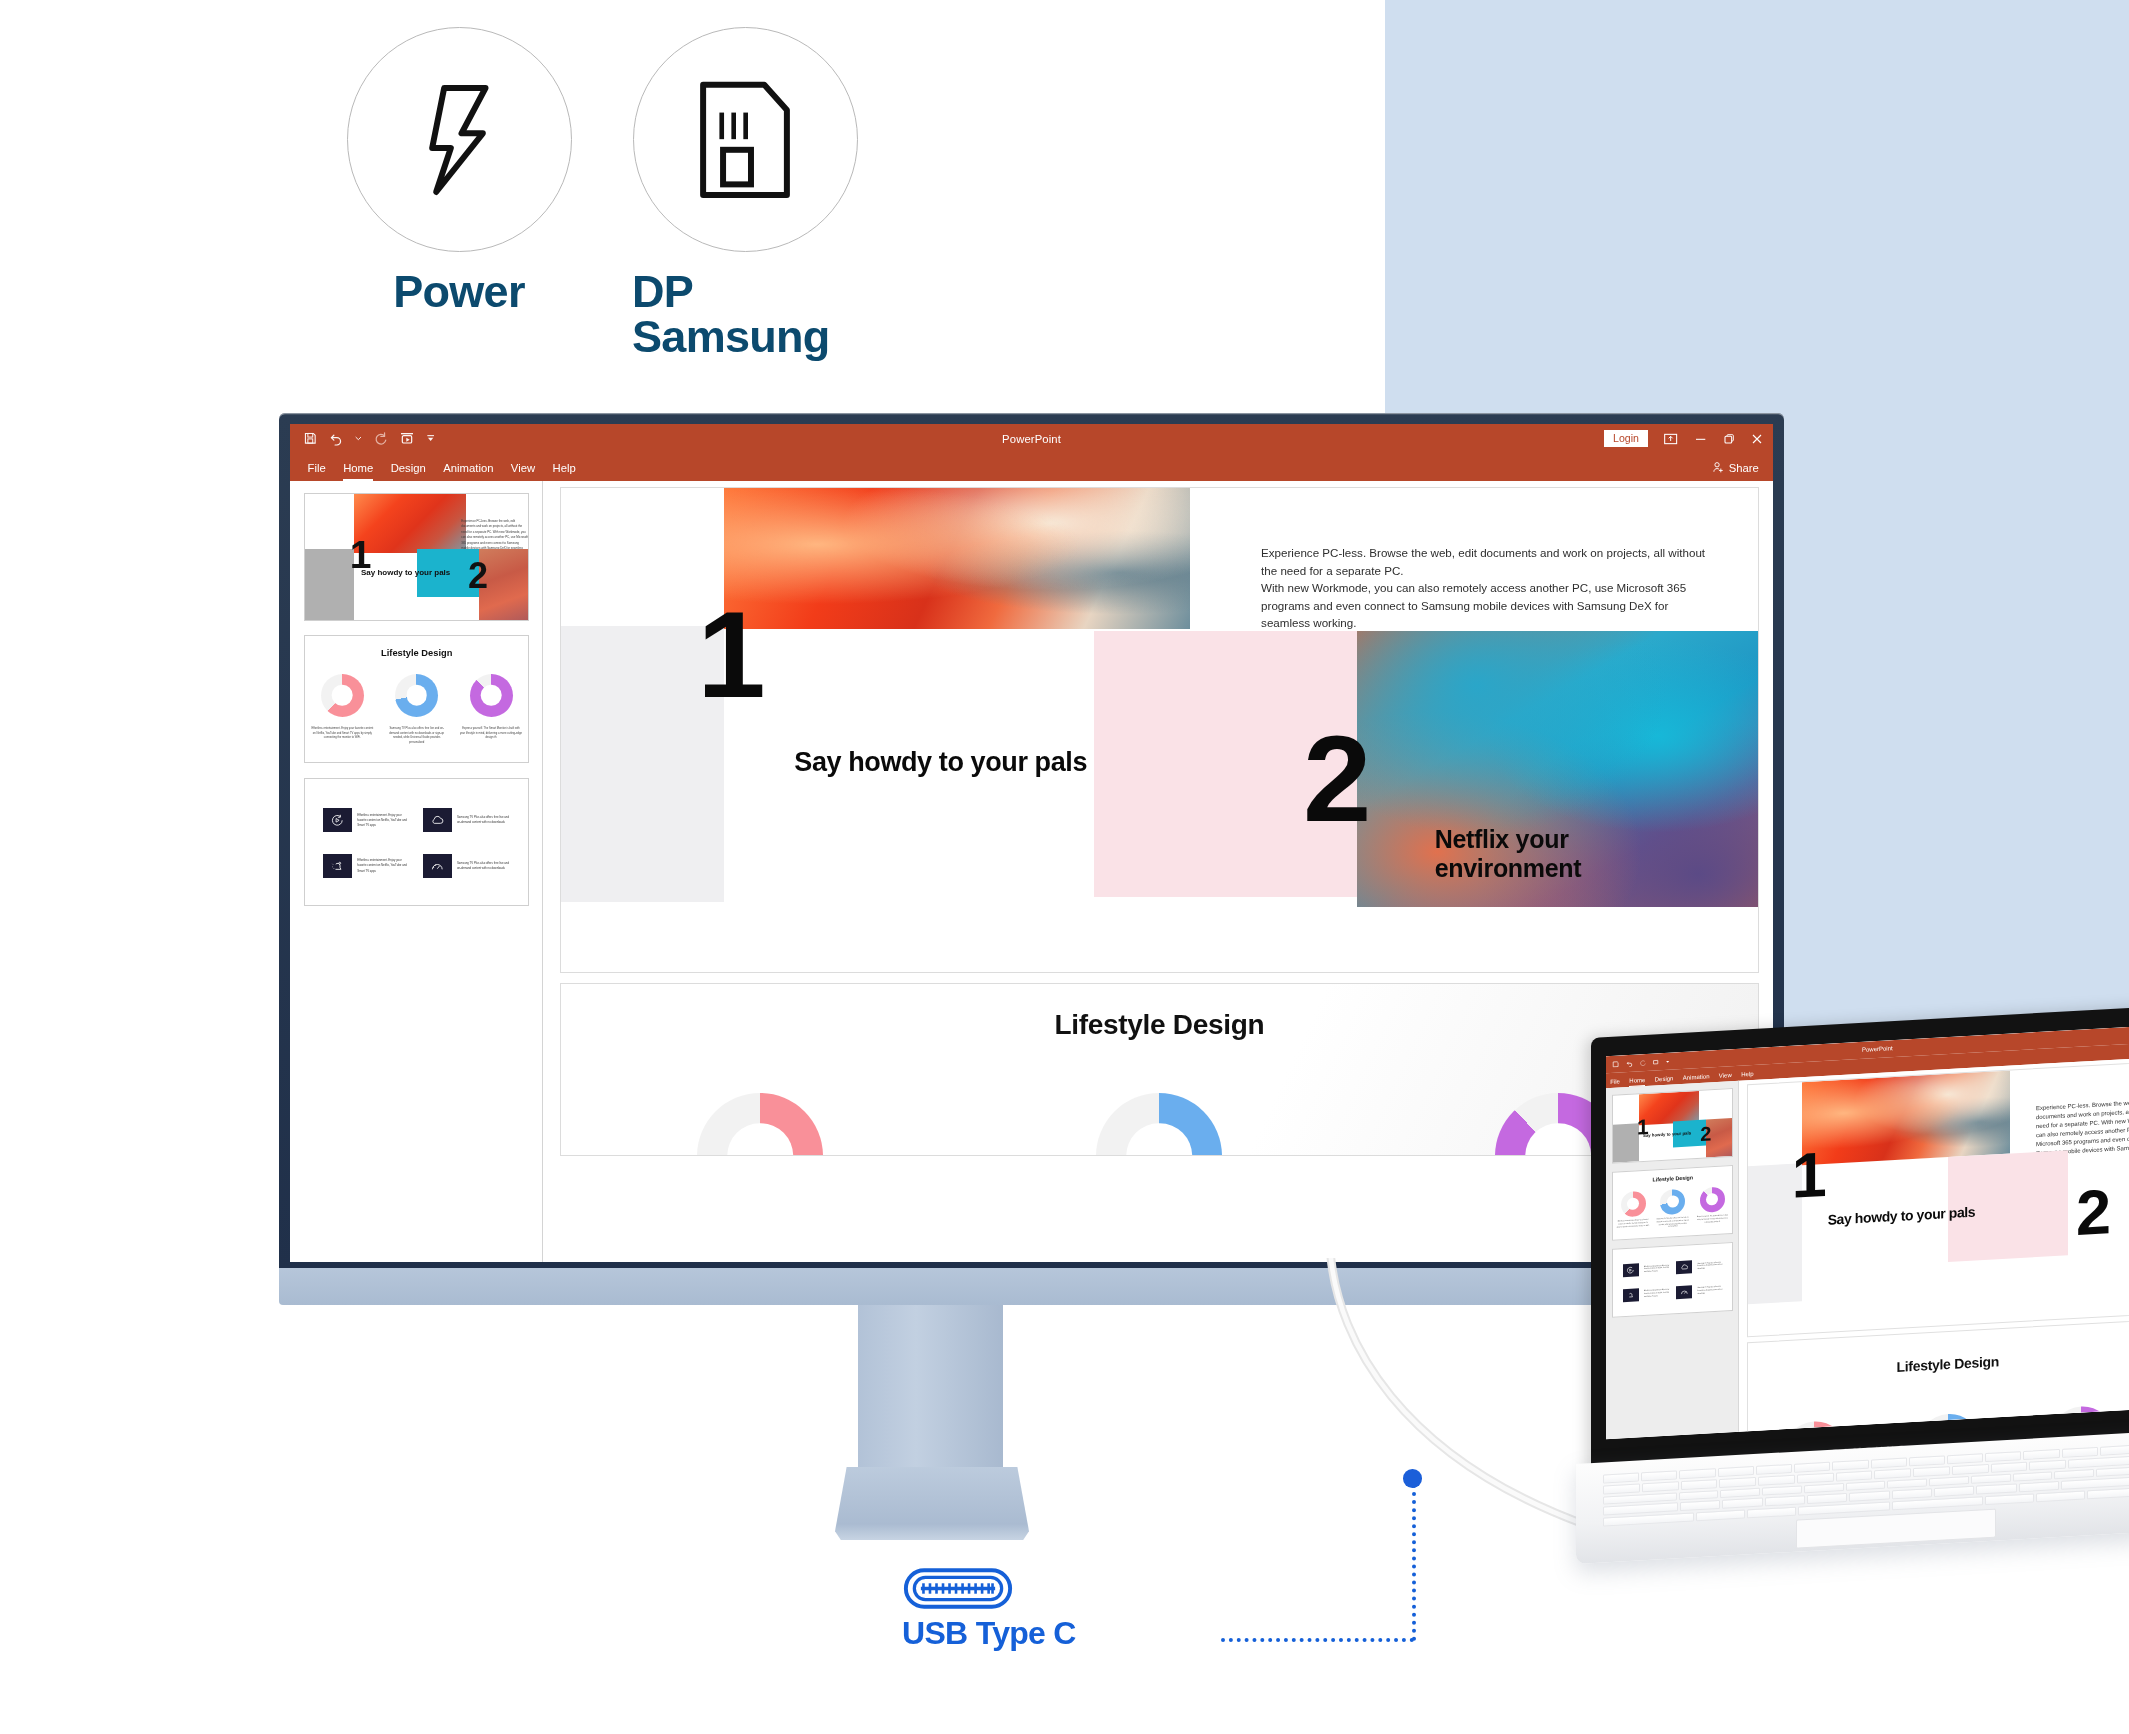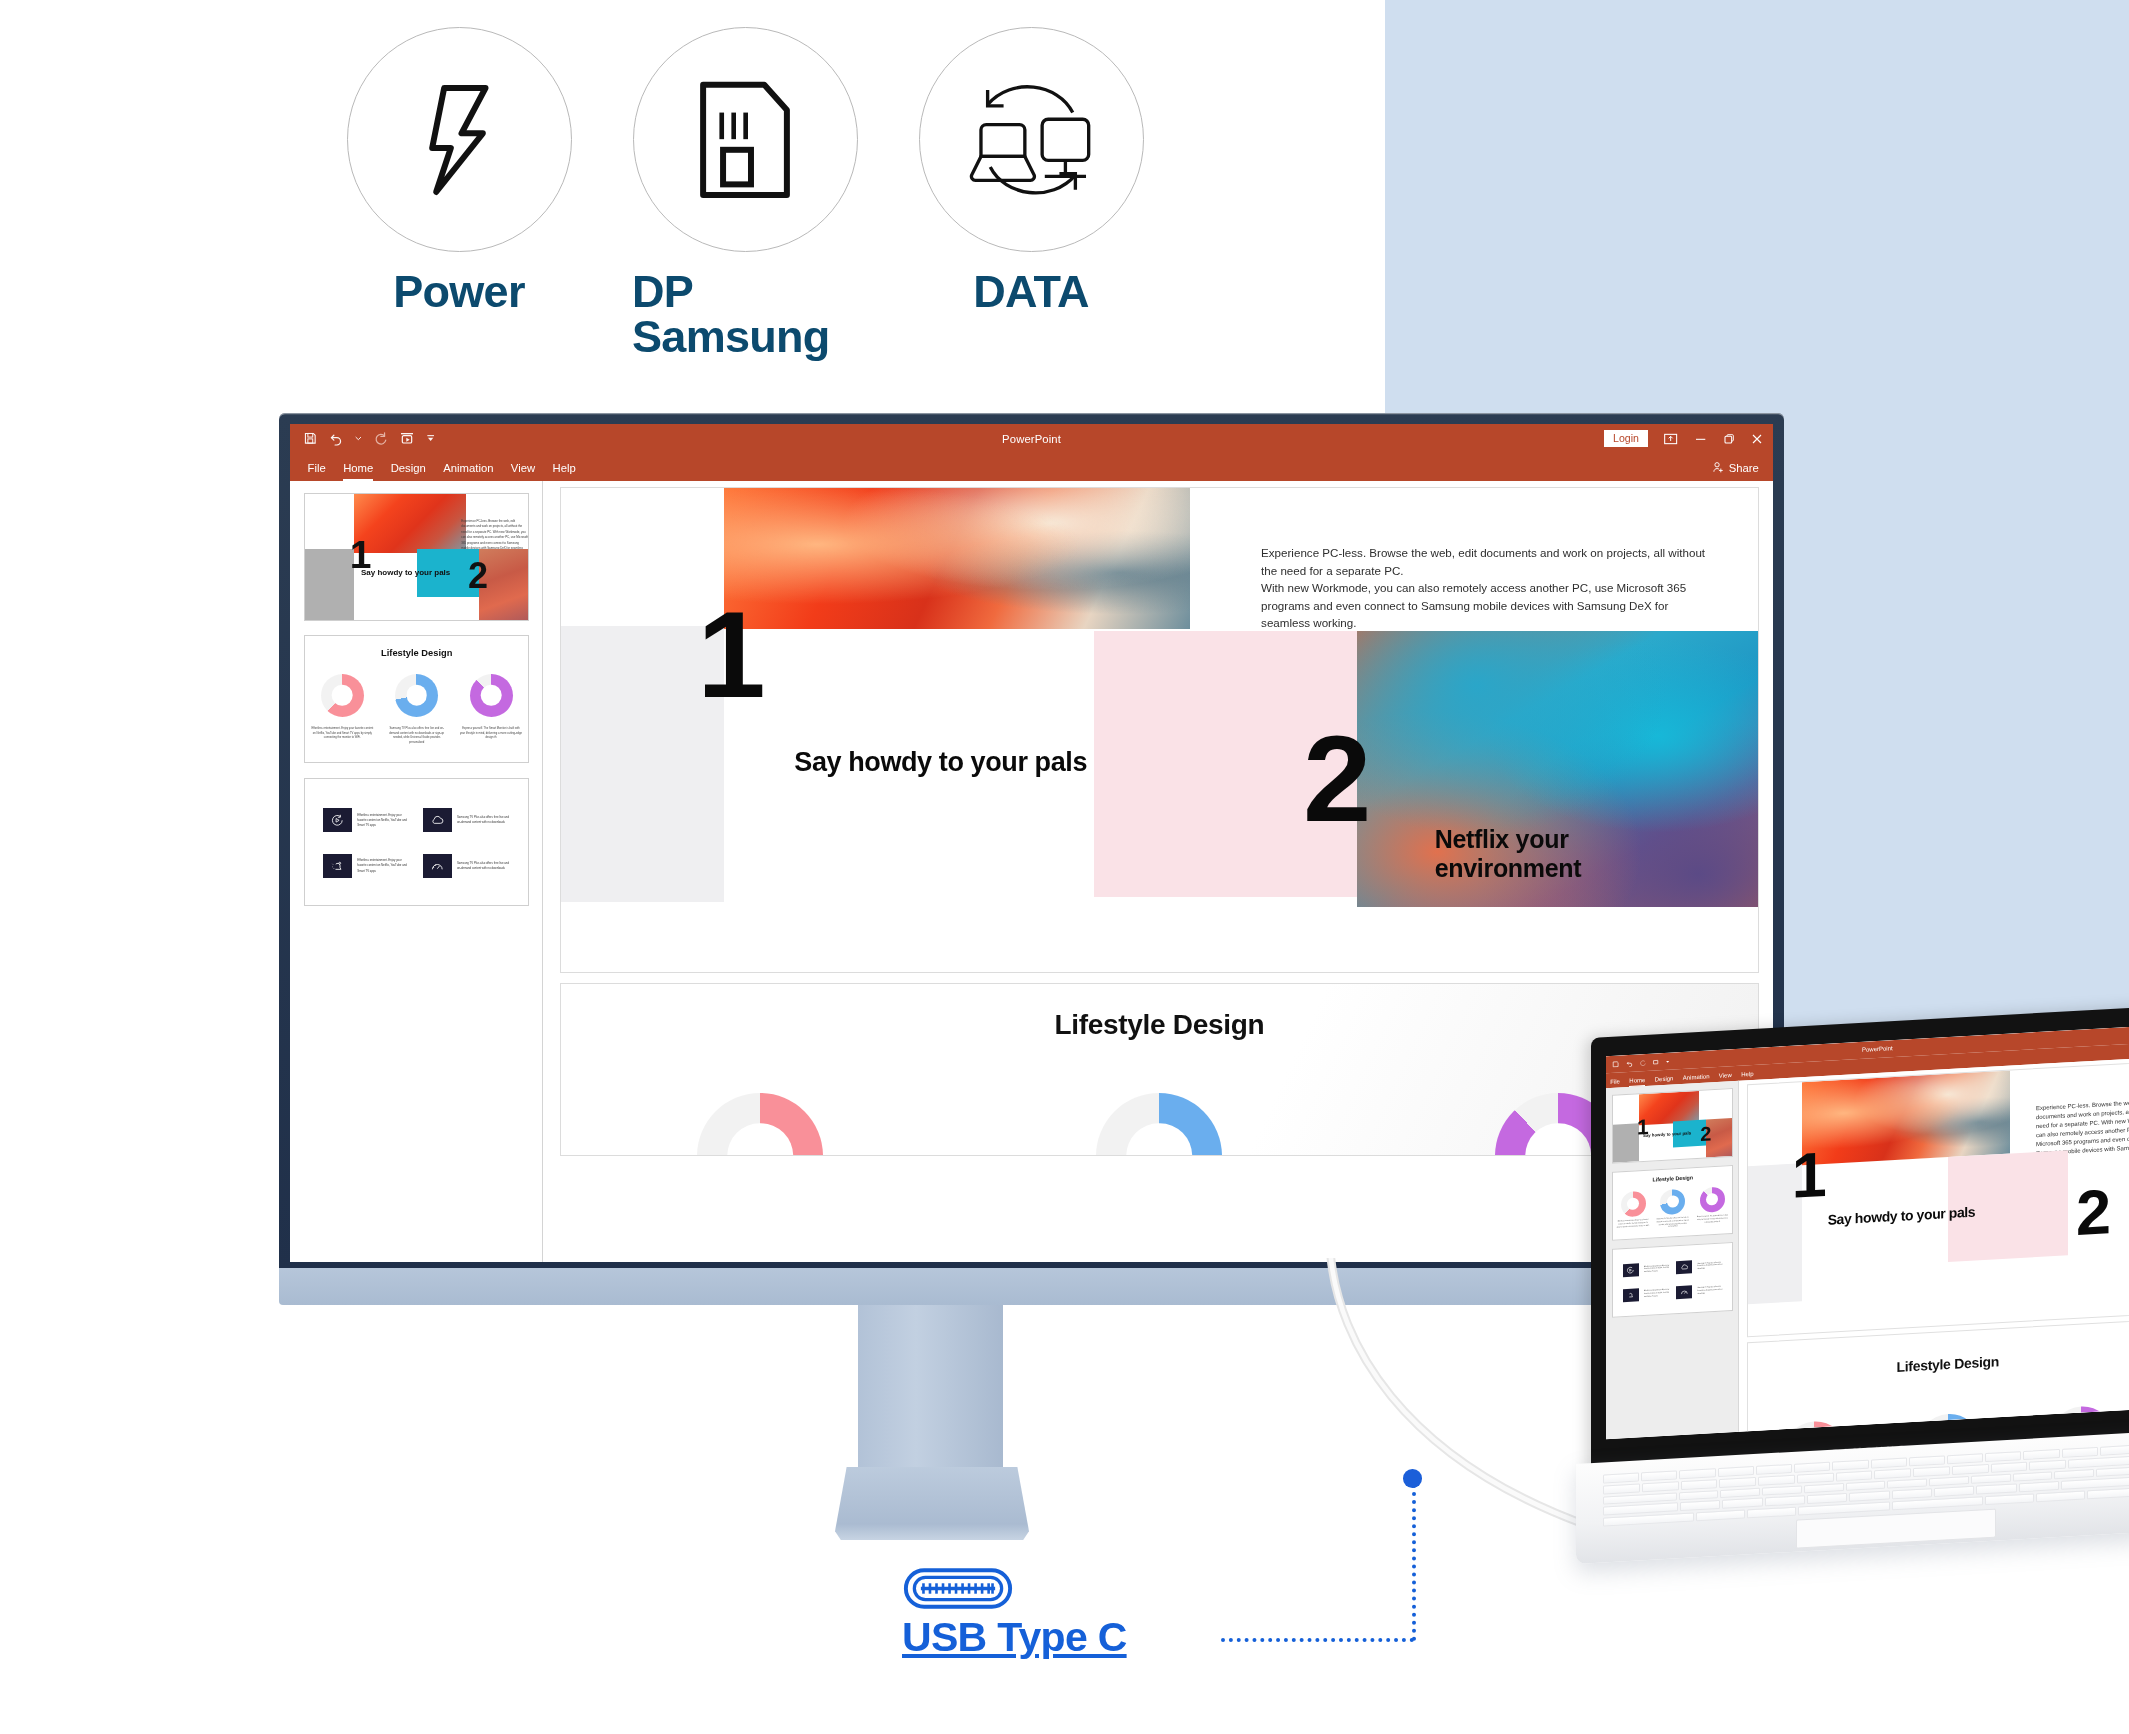--- a/index.html
+++ b/index.html
@@ -241,21 +241,21 @@
   .key.wide { flex: 1.9; }
   .trackpad { position: absolute; left: 220px; top: 68px; width: 200px; height: 29px;
     border: 0.7px solid #e3e4e7; border-radius: 2px; background: #fbfbfc; }
 
   
   .cable { position: absolute; left: 1131px; top: 1258px; width: 639px; height: 279px; z-index: 14; }
 
   
   .usbc { position: absolute; left: 902px; top: 1567px; z-index: 30; }
   .usbc-icon { width: 112px; height: 43px; margin: 0 auto 5.3px auto; }
-  .usbc-label { font-size: 41px; font-weight: 700; color: #1560d8; letter-spacing: -0.7px; line-height: 1; text-decoration: underline; }
+  .usbc-label { font-size: 32px; font-weight: 700; color: #1560d8; letter-spacing: -0.7px; line-height: 1; }
   .dash-h { position: absolute; left: 1221px; top: 1638px; width: 193px; height: 0;
     border-top: 4.7px dotted #1560d8; z-index: 29; }
   .dash-v { position: absolute; left: 1412px; top: 1476px; width: 0; height: 165px;
     border-left: 4.7px dotted #1560d8; z-index: 29; }
   .dot-node { position: absolute; left: 1403px; top: 1469px; width: 18.6px; height: 18.6px;
     border-radius: 50%; background: #1b5fd9; z-index: 31; }
 </style>
 </head>
 <body>
 
@@ -278,36 +278,20 @@
         <path d="M12 10 H104 L138 48 V176 H12 Z" fill="none" stroke="#111" stroke-width="9" stroke-linejoin="round"></path>
         <line x1="40" y1="52" x2="40" y2="92" stroke="#111" stroke-width="7"></line>
         <line x1="58" y1="52" x2="58" y2="92" stroke="#111" stroke-width="7"></line>
         <line x1="76" y1="52" x2="76" y2="92" stroke="#111" stroke-width="7"></line>
         <rect x="42" y="108" width="42" height="52" fill="none" stroke="#111" stroke-width="9"></rect>
       </svg>
     </div>
     <div class="feature-label">DP Samsung</div>
   </div>
 
-  <div class="feature">
-    <div class="feature-circle">
-      <svg width="133" height="123" viewBox="0 0 200 185">
-        <path d="M34 18 V42 H58" fill="none" stroke="#111" stroke-width="5"></path>
-        <path d="M34 40 C70 -2 140 8 162 52" fill="none" stroke="#111" stroke-width="5"></path>
-        <path d="M166 168 V144 H142" fill="none" stroke="#111" stroke-width="5"></path>
-        <path d="M166 146 C130 188 60 178 38 134" fill="none" stroke="#111" stroke-width="5"></path>
-        <path d="M32 70 h50 a8 8 0 0 1 8 8 v40 h-66 v-40 a8 8 0 0 1 8 -8 z" fill="none" stroke="#111" stroke-width="5"></path>
-        <path d="M24 118 h66 l14 28 a6 6 0 0 1 -6 8 h-82 a6 6 0 0 1 -6 -8 z" fill="none" stroke="#111" stroke-width="5"></path>
-        <rect x="116" y="62" width="70" height="62" rx="9" fill="none" stroke="#111" stroke-width="5"></rect>
-        <line x1="151" y1="124" x2="151" y2="148" stroke="#111" stroke-width="5"></line>
-        <line x1="120" y1="148" x2="182" y2="148" stroke="#111" stroke-width="5"></line>
-      </svg>
-    </div>
-    <div class="feature-label">DATA</div>
-  </div>
 
 </div>
 
 <div class="monitor">
   <div class="monitor-bezel">
     <div class="monitor-screen">
 
       <div class="ppt">
 
         <div class="ppt-titlebar">

